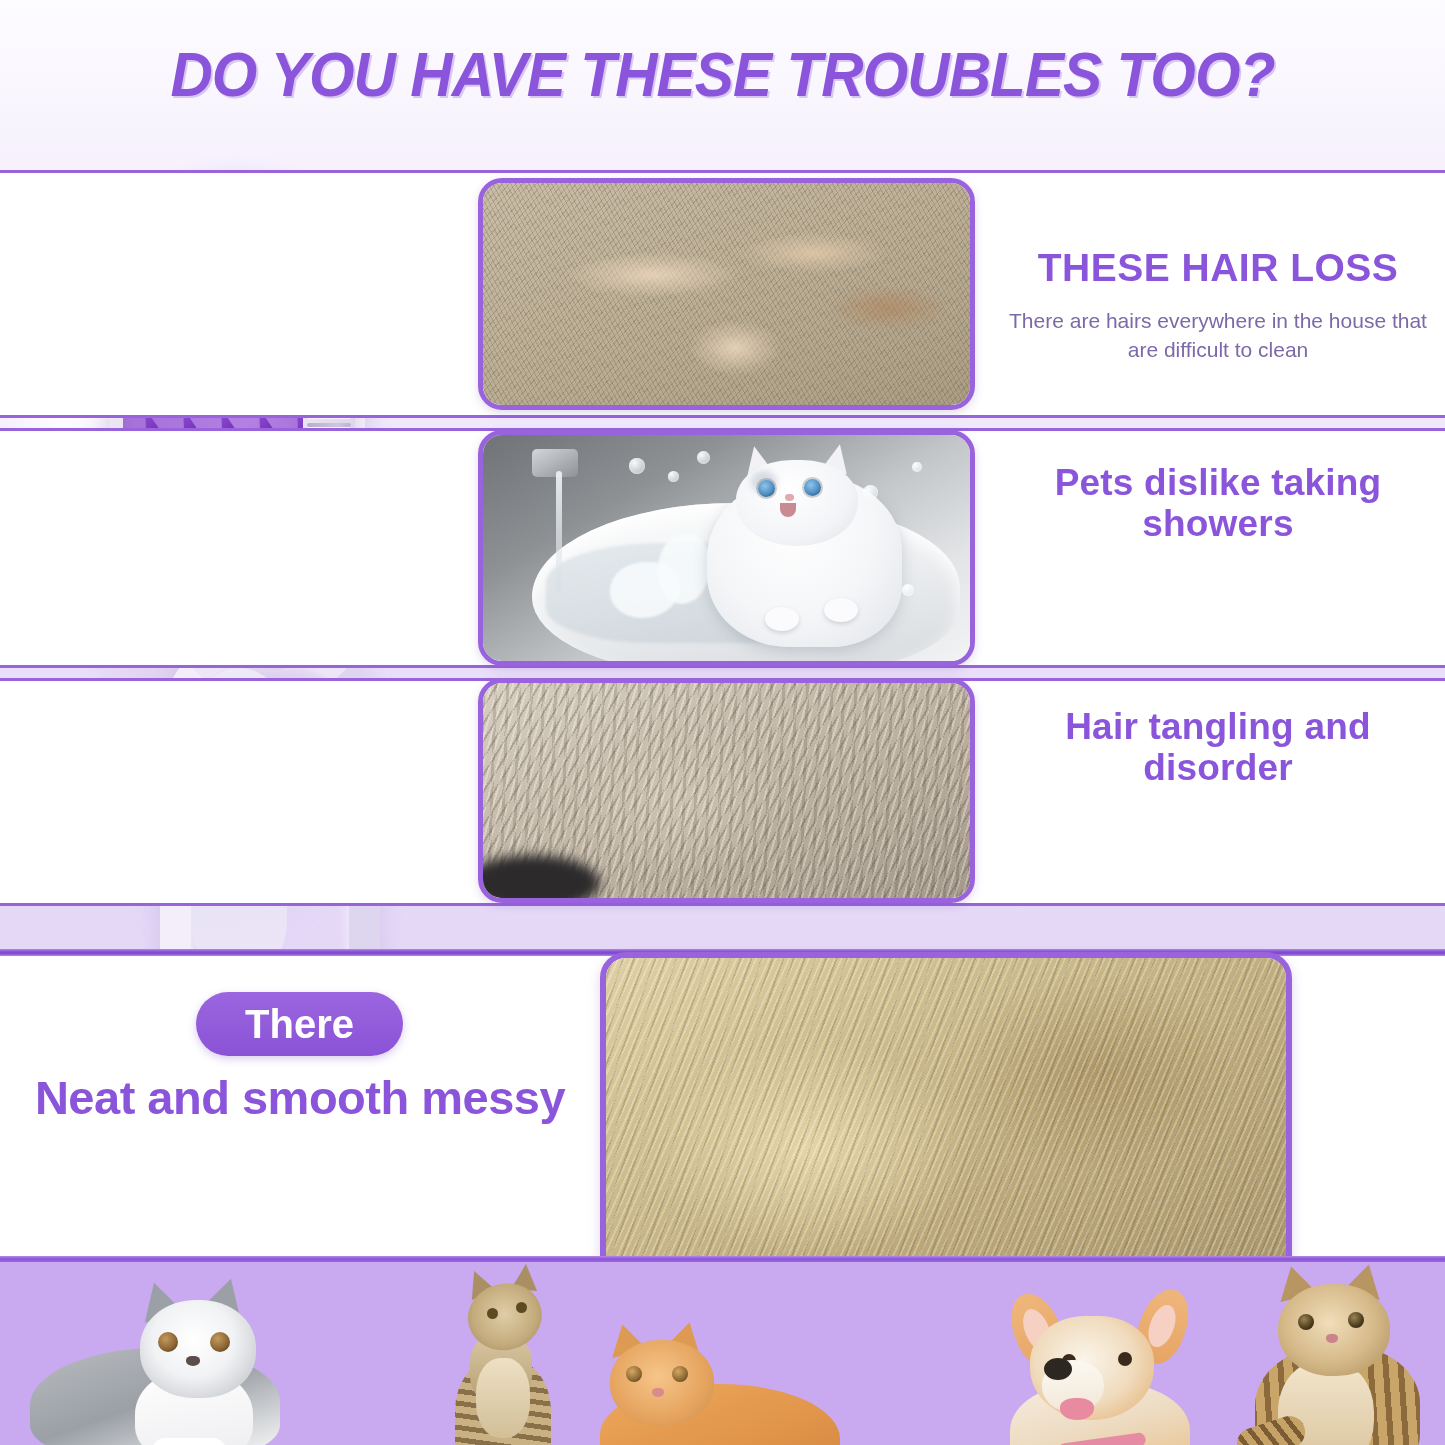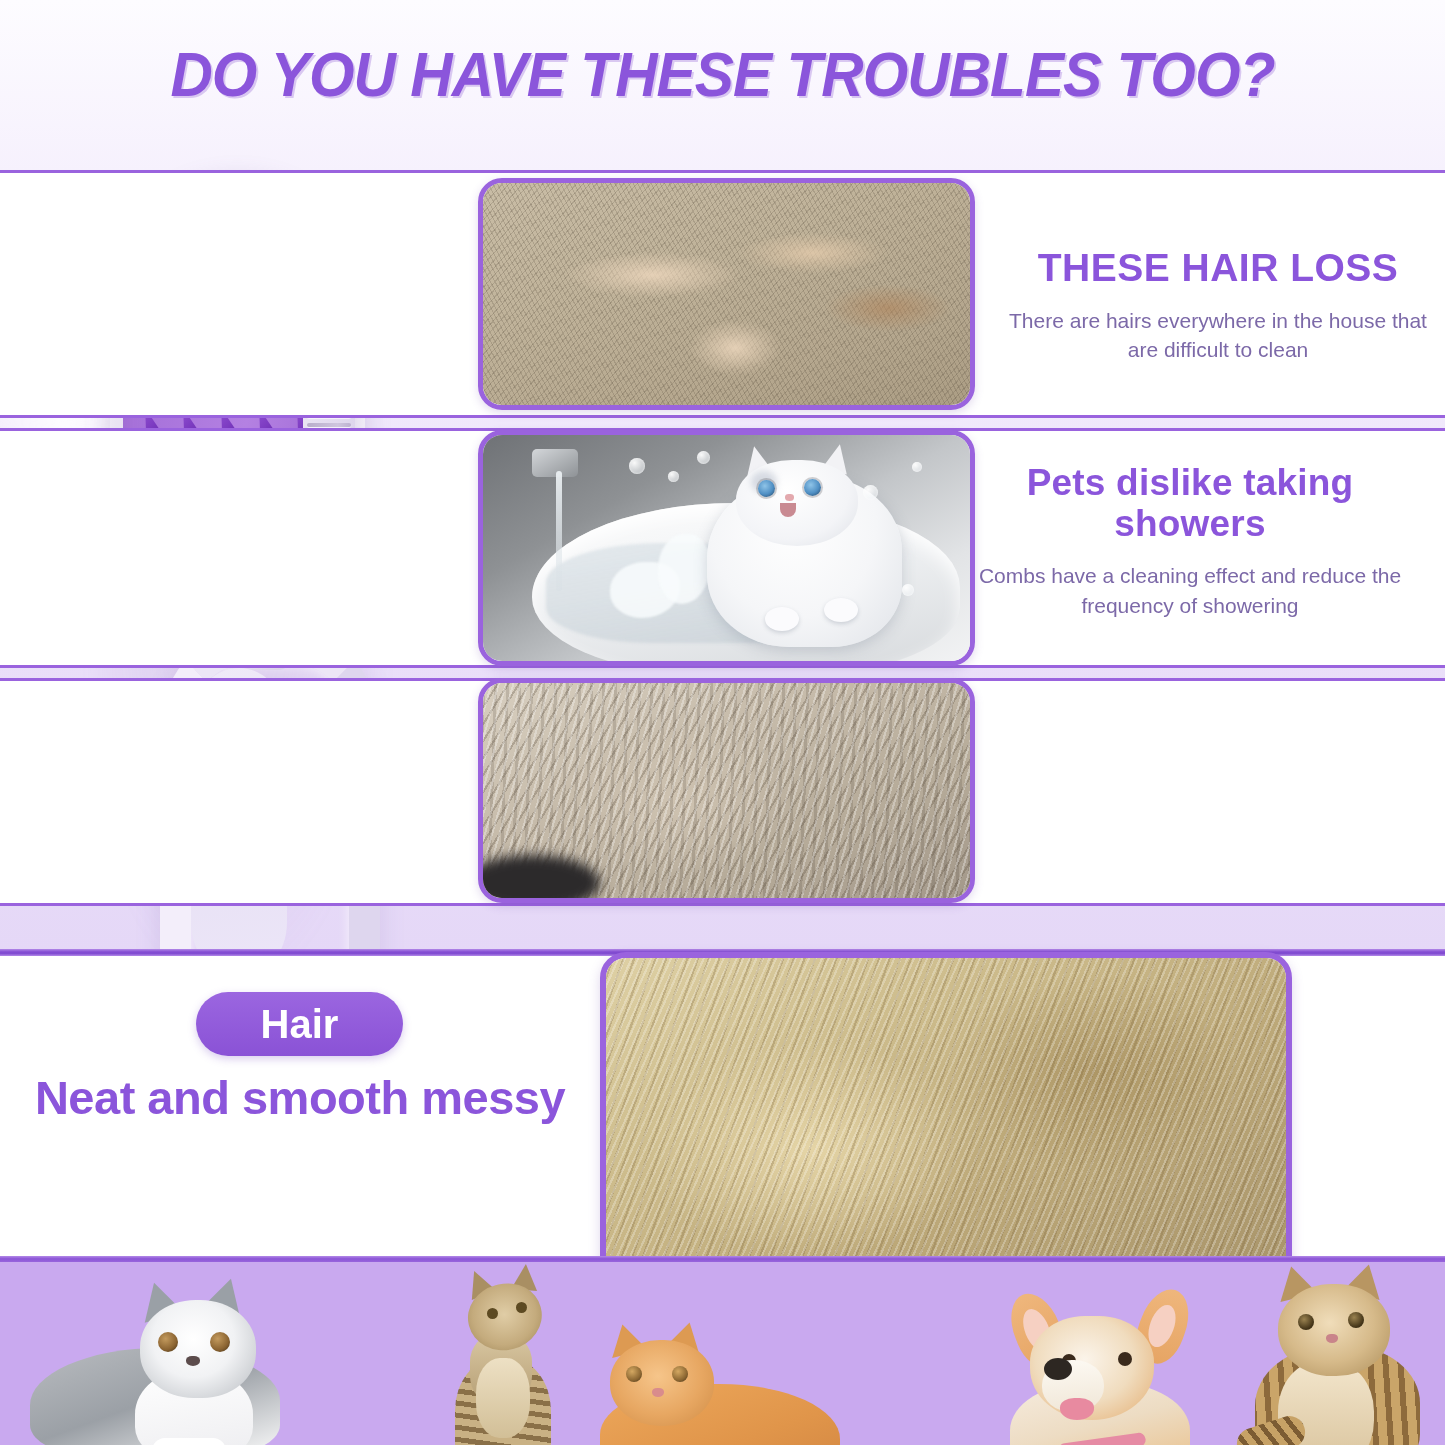--- a/index.html
+++ b/index.html
@@ -217,21 +217,21 @@
       linear-gradient(155deg,#d8cfc0 0%,#c7bcab 35%,#b6ab99 70%,#a3988a 100%);
   }
   .furmess:after{
     content:"";position:absolute;left:-4%;bottom:-6%;width:28%;height:26%;
     border-radius:50%;background:#2c2a2b;filter:blur(6px);
   }
 
   
   .txt{position:absolute;text-align:center;}
   .t1{left:1000px;top:246px;width:436px;}
-  .t2{left:972px;top:462px;width:436px;}
+  .t2{left:1000px;top:462px;width:436px;}
   .t3{left:1000px;top:706px;width:436px;}
   .head{
     font-size:37px;font-weight:bold;color:#8b55db;line-height:1.12;margin:0 0 16px 0;
     letter-spacing:0.2px;
   }
   .head.caps{font-size:39px;letter-spacing:0.5px;}
   .sub{
     font-size:21px;color:#7c69a8;line-height:1.42;margin:0;
   }
 
@@ -531,36 +531,36 @@
         <div class="bubble" style="left:30%;top:10%;width:16px;height:16px;"></div>
         <div class="bubble" style="left:38%;top:16%;width:11px;height:11px;"></div>
         <div class="bubble" style="left:44%;top:7%;width:13px;height:13px;"></div>
         <div class="bubble" style="left:78%;top:22%;width:15px;height:15px;"></div>
         <div class="bubble" style="left:88%;top:12%;width:10px;height:10px;"></div>
         <div class="bubble" style="left:86%;top:66%;width:12px;height:12px;"></div>
       </div>
     </div>
     <div class="txt t2">
       <p class="head">Pets dislike taking showers</p>
-      <p class="sub">Combs have a cleaning effect and reduce the frequency of showering</p>
     </div>
 
     <div class="row row3"></div>
     <div class="photo p3">
       <div class="furmess"></div>
     </div>
     <div class="txt t3">
+      <p class="head">Hair tangling and disorder</p>
     </div>
 
     <div class="top-rule"></div>
   </div>
 
   <div class="after-section">
     <div class="after-left">
-      <div class="after-badge">Hair</div>
+      <div class="after-badge">There</div>
       <div class="after-head">Neat and smooth messy</div>
     </div>
   </div>
   <div class="after-photo">
     <div class="fursmooth"></div>
   </div>
 
   <div class="strip-rule"></div>
   <div class="strip">
     <div class="animal">

